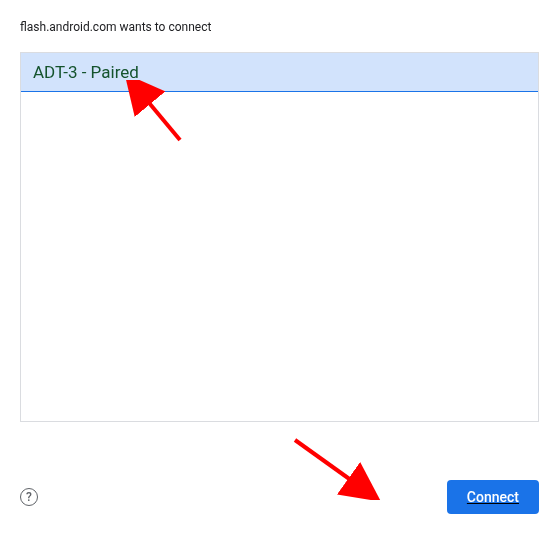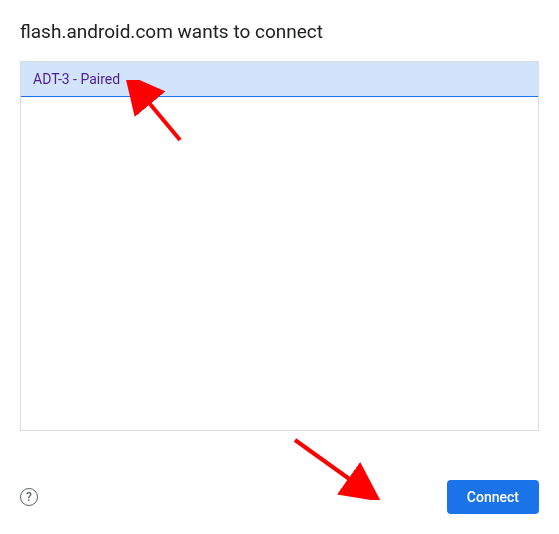--- a/index.html
+++ b/index.html
@@ -9,36 +9,36 @@
     }
     body {
       font-family: -apple-system, BlinkMacSystemFont, "Segoe UI", Roboto, Arial, sans-serif;
       background: #fff;
       width: 559px;
       height: 534px;
       position: relative;
       padding: 20px;
     }
     .dialog-title {
-      font-size: 19px;
+      font-size: 12px;
       color: #202124;
       margin-bottom: 18px;
       font-weight: 400;
     }
     .device-list {
       border: 1px solid #dadce0;
       width: 100%;
       height: 370px;
       overflow-y: auto;
       background: #fff;
     }
     .device-item {
       padding: 9px 12px;
-      font-size: 14px;
-      color: #4c1d95;
+      font-size: 17px;
+      color: #14532d;
       cursor: pointer;
     }
     .device-item.selected {
       background: #d2e3fc;
       border: 1px solid #1a73e8;
       margin: -1px;
     }
     .footer {
       position: absolute;
       bottom: 20px;
@@ -57,20 +57,21 @@
       align-items: center;
       justify-content: center;
       font-size: 12px;
       color: #5f6368;
       cursor: pointer;
       font-weight: 500;
     }
     .button-group {
       display: flex;
       gap: 10px;
+      text-decoration: underline;
     }
     .btn {
       padding: 9px 20px;
       font-size: 14px;
       border-radius: 4px;
       cursor: pointer;
       font-family: inherit;
       font-weight: 500;
     }
     .btn-primary {

